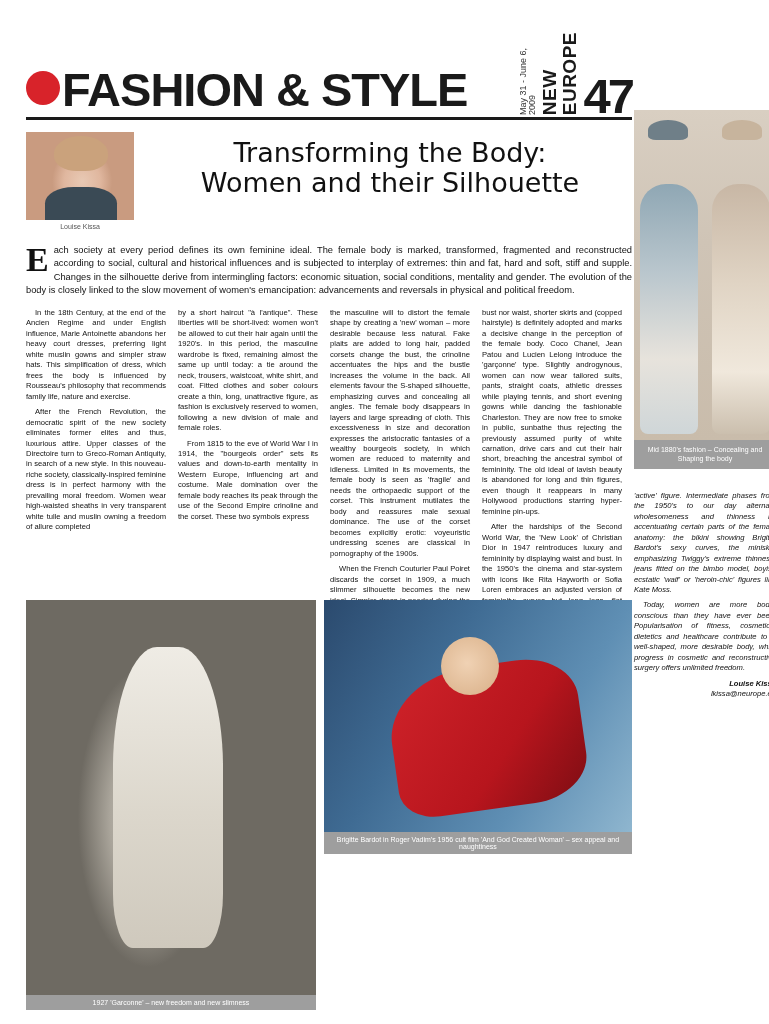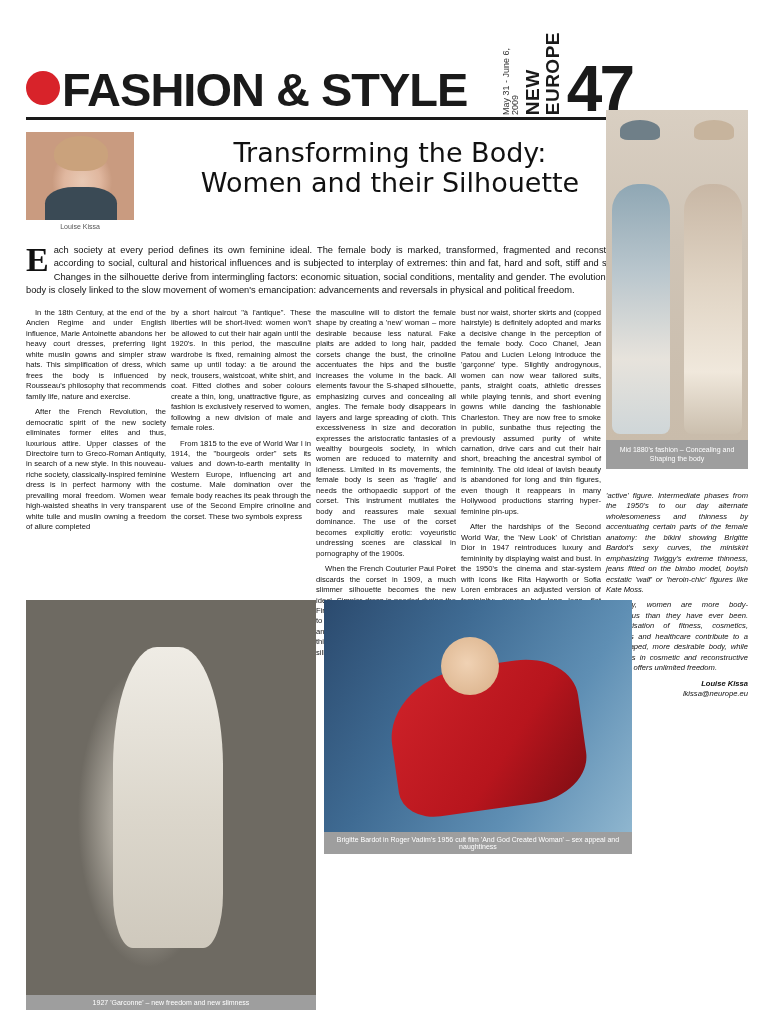--- a/index.html
+++ b/index.html
@@ -69,21 +69,21 @@
     letter-spacing: 0.5px;
     color: #1a1a1a;
   }
   .vert.date {
     font-size: 9px;
     color: #333;
     margin-right: 2px;
     padding-bottom: 2px;
   }
   .page-num {
-    font-size: 64px;
+    font-size: 49px;
     font-weight: bold;
     line-height: 0.78;
     letter-spacing: -3px;
     color: #1a1a1a;
   }
 
   
   .headline-row {
     display: flex;
     margin-top: 12px;
@@ -153,21 +153,21 @@
     line-height: 28px;
     font-weight: bold;
     padding: 2px 5px 0 0;
     font-family: "Liberation Serif", serif;
   }
 
   
   .cols {
     margin-top: 10px;
     display: flex;
-    gap: 5px;
+    gap: 12px;
     align-items: flex-start;
   }
   .col {
     width: 140px;
     flex: 0 0 140px;
     font-size: 7.6px;
     line-height: 1.38;
     text-align: justify;
     color: #111;
     hyphens: auto;

